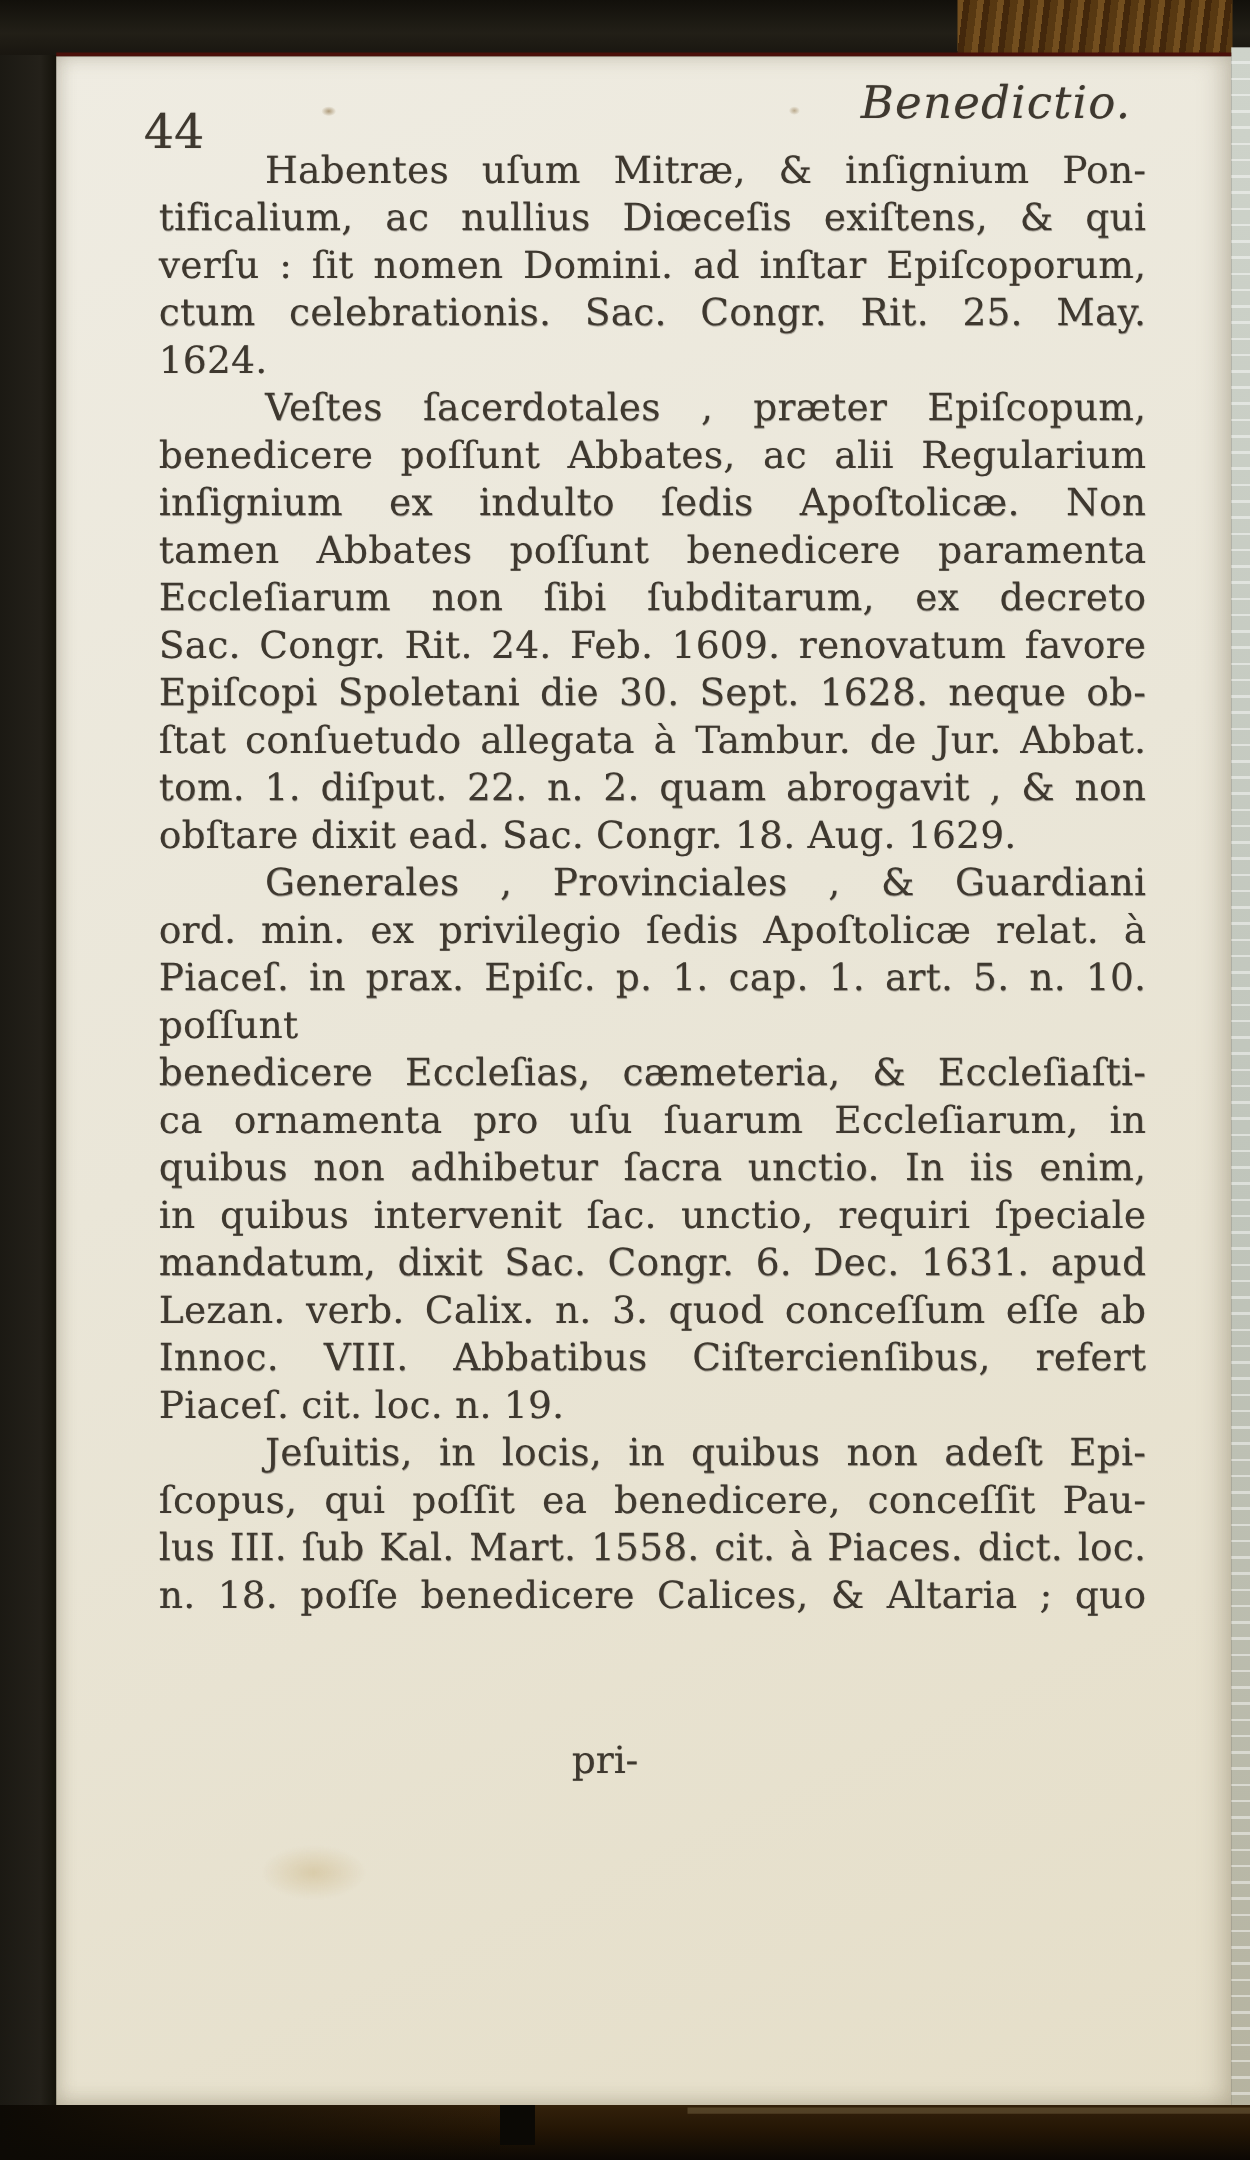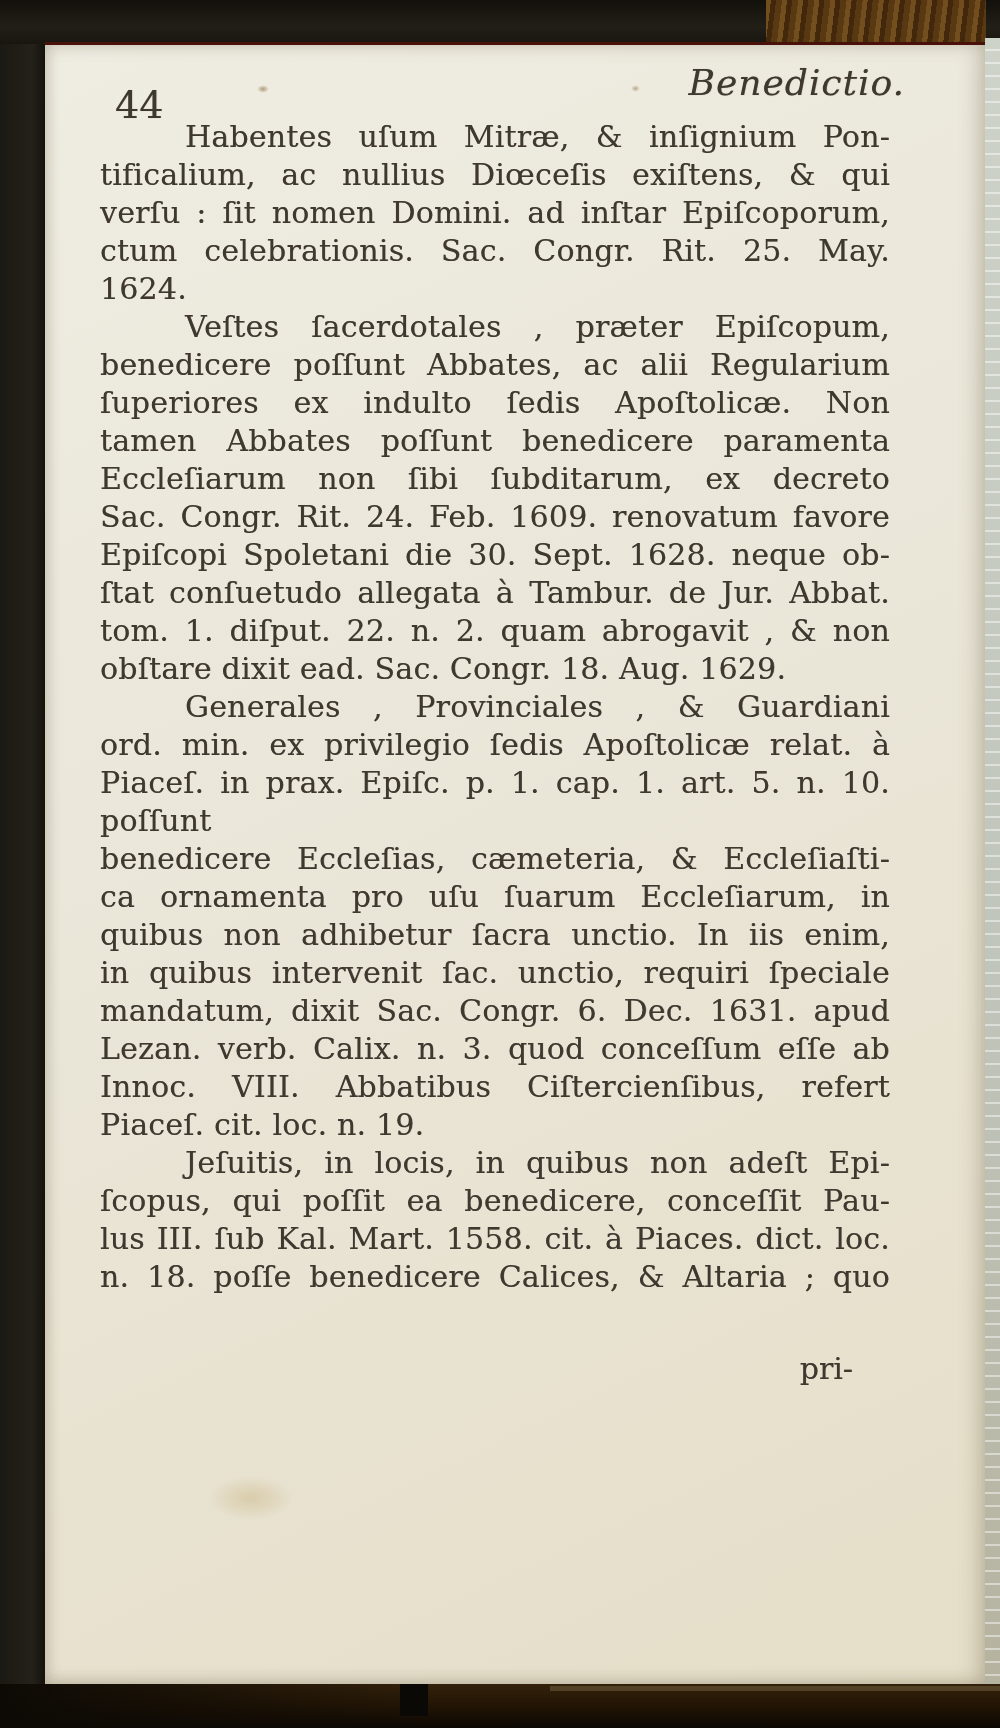--- a/index.html
+++ b/index.html
@@ -52,34 +52,34 @@
 
   
   .header-row{position:absolute;left:115px;top:62px;width:790px;height:46px;}
   .page-number{
     position:absolute;left:0;top:0;font-size:38px;color:var(--ink);
     text-shadow:.3px .4px .7px rgba(61,56,49,.5);margin-top:21px;}
   .running-title{
     position:absolute;left:0;right:0;top:0;text-align:right;font-style:italic;
     font-size:36px;color:var(--ink);letter-spacing:1px;
     text-shadow:.3px .4px .7px rgba(61,56,49,.5);}
-  .text-block{position:absolute;left:100px;top:118px;width:790px;}
+  .text-block{position:absolute;left:127px;top:118px;width:790px;}
   .line{
     font-size:30px;line-height:38px;color:var(--ink);letter-spacing:.2px;
     text-align:justify;text-align-last:justify;
     text-shadow:.3px .4px .6px rgba(61,56,49,.5);
     white-space:normal;
   }
   .line.indent{text-indent:85px;}
   .line.last{text-align-last:left;}
   .it{}
   .catchword-line{
-    position:absolute;left:115px;top:1350px;width:790px;
+    position:absolute;left:115px;top:1390px;width:790px;
     font-size:30px;line-height:38px;color:var(--ink);
-    text-align:right;padding-right:52px;box-sizing:border-box;
+    text-align:center;padding-right:52px;box-sizing:border-box;
     text-shadow:.3px .4px .6px rgba(61,56,49,.5);}
 </style>
 </head>
 <body>
 
 <div class="backdrop-left"></div>
 <div class="backdrop-top"></div>
 <div class="wood-texture"></div>
 <div class="edge-strip"></div>
 
@@ -95,21 +95,21 @@
 </div>
 
 <div class="text-block">
     <div class="line indent"><span>Habentes uſum Mitræ, &amp; inſignium Pon-</span></div>
     <div class="line"><span>tificalium, ac nullius Diœceſis exiſtens, &amp; qui</span></div>
     <div class="line"><span>verſu : </span><span class="it">ſit nomen Domini. </span><span>ad inſtar Epiſcoporum,</span></div>
     <div class="line"><span>ctum celebrationis. </span><span class="it">Sac. Congr. Rit. 25. May.</span></div>
     <div class="line last"><span>1624.</span></div>
     <div class="line indent"><span>Veſtes ſacerdotales , præter Epiſcopum,</span></div>
     <div class="line"><span>benedicere poſſunt Abbates, ac alii Regularium</span></div>
-    <div class="line"><span>ſuperiores ex indulto ſedis Apoſtolicæ. Non</span></div>
+    <div class="line"><span>inſignium ex indulto ſedis Apoſtolicæ. Non</span></div>
     <div class="line"><span>tamen Abbates poſſunt benedicere paramenta</span></div>
     <div class="line"><span>Eccleſiarum non ſibi ſubditarum, ex decreto</span></div>
     <div class="line"><span class="it">Sac. Congr. Rit. 24. Feb. </span><span>1609. renovatum favore</span></div>
     <div class="line"><span>Epiſcopi Spoletani </span><span class="it">die </span><span>30. </span><span class="it">Sept. </span><span>1628. neque ob-</span></div>
     <div class="line"><span>ſtat conſuetudo allegata à </span><span class="it">Tambur. de Jur. Abbat.</span></div>
     <div class="line"><span class="it">tom. 1. diſput. 22. n. 2. </span><span>quam abrogavit , &amp; non</span></div>
     <div class="line last"><span>obſtare dixit ead. </span><span class="it">Sac. Congr. </span><span>18. </span><span class="it">Aug. </span><span>1629.</span></div>
     <div class="line indent"><span>Generales , Provinciales , &amp; Guardiani</span></div>
     <div class="line"><span>ord. min. ex privilegio ſedis Apoſtolicæ relat. à</span></div>
     <div class="line"><span class="it">Piaceſ. in prax. Epiſc. p. 1. cap. 1. art. 5. n. 10. </span><span>poſſunt</span></div>

